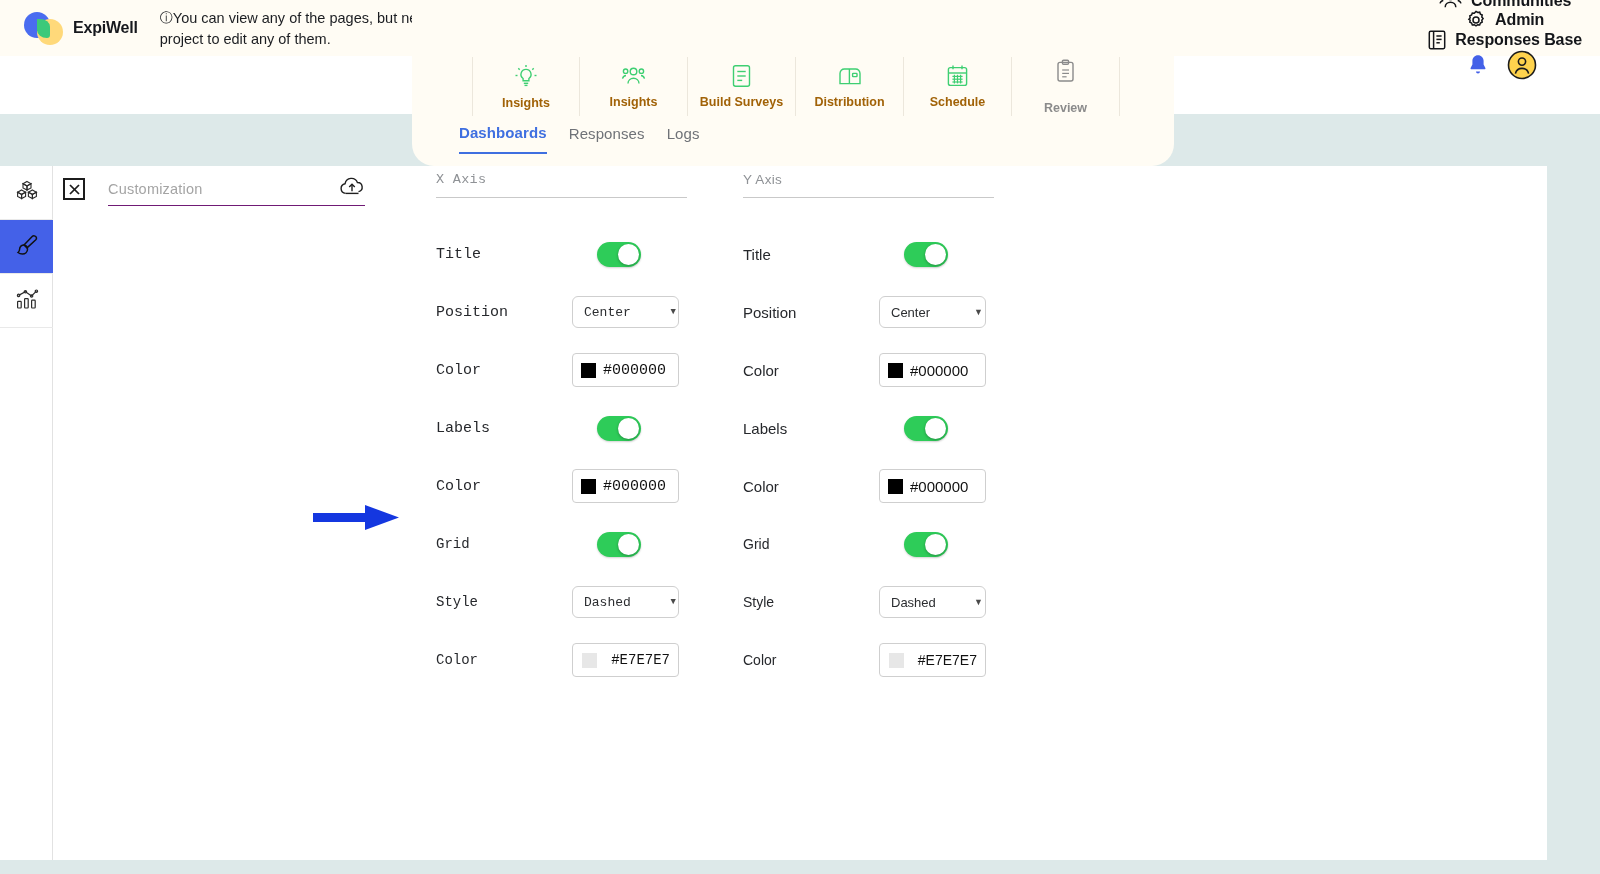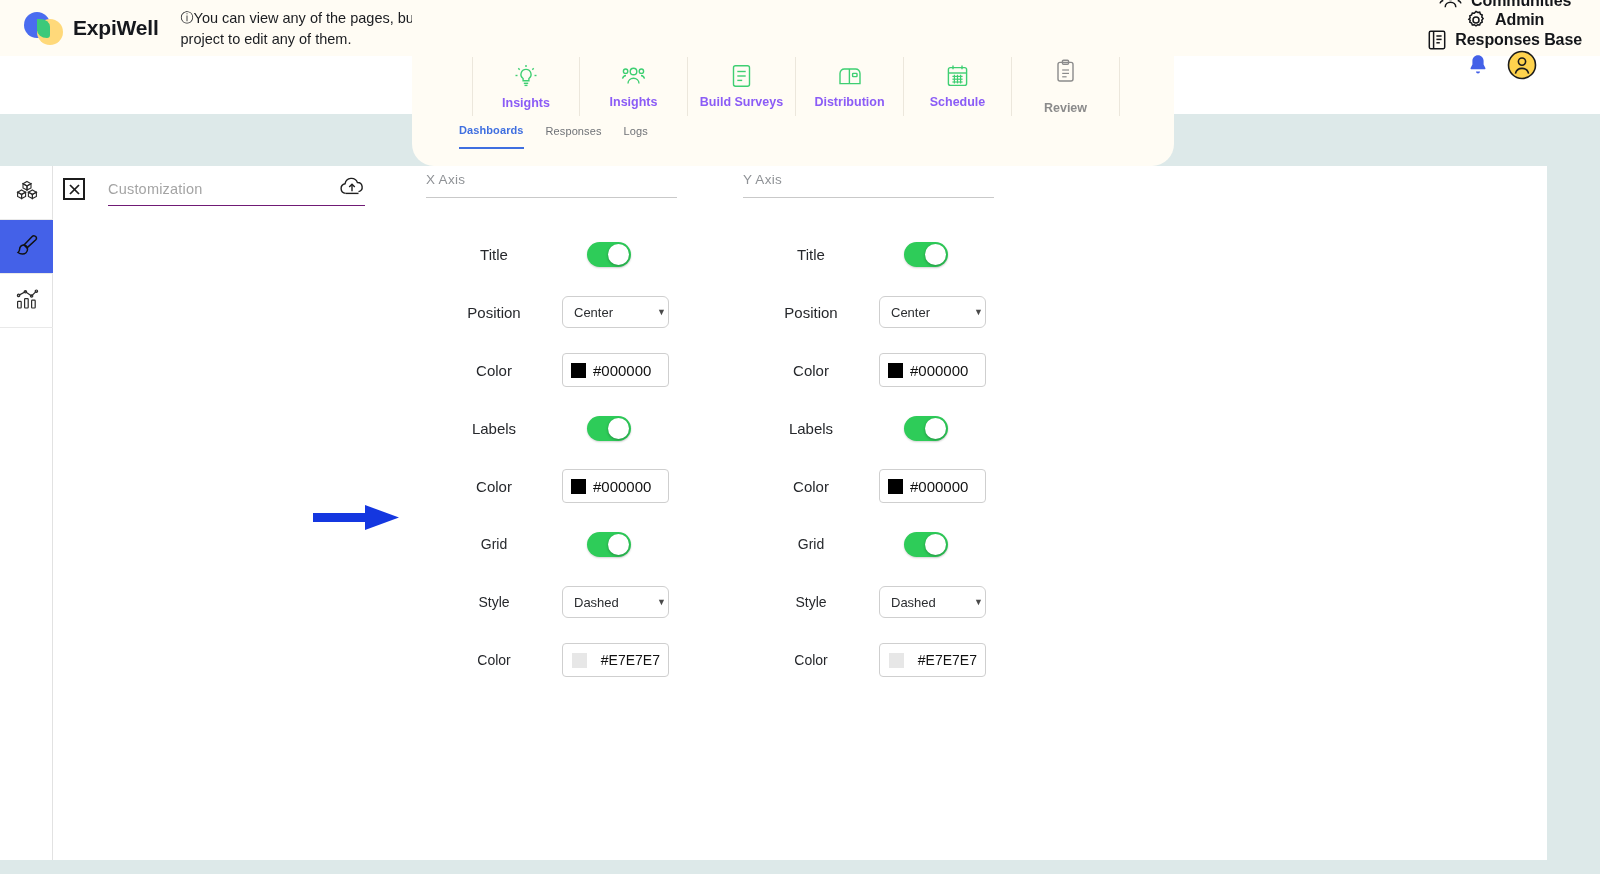--- a/index.html
+++ b/index.html
@@ -29,21 +29,21 @@
   }
   .logo-wrap { display: flex; align-items: center; margin-left: 24px; }
   .logo-mark { position: relative; width: 42px; height: 36px; }
   .logo-mark .c1 { position: absolute; left: 0; top: 2px; width: 26px; height: 26px;
       border-radius: 50%; background: #4a6cf0; }
   .logo-mark .c2 { position: absolute; left: 13px; top: 9px; width: 26px; height: 26px;
       border-radius: 50%; background: #ffd97a; }
   .logo-mark .c3 { position: absolute; left: 13px; top: 9px; width: 13px; height: 19px;
       background: #3cc97a; border-top-right-radius: 13px 10px;
       border-bottom-left-radius: 13px 10px; border-bottom-right-radius: 4px; }
-  .logo-text { font-size: 21px; font-weight: bold; color: #16181d; margin-left: 7px;
+  .logo-text { font-size: 16px; font-weight: bold; color: #16181d; margin-left: 7px;
       letter-spacing: -0.2px; }
 
   .header-notice {
     margin-left: 22px; width: 400px; font-size: 14.5px; line-height: 21px;
     color: #1b1d21;
   }
   .header-notice .i-glyph { font-size: 13px; vertical-align: 1px; }
 
   .header-nav { margin-left: auto; display: flex; align-items: center; gap: 0; flex-direction: column; }
   .hnav-item {
@@ -63,28 +63,28 @@
   .subnav-row {
     position: absolute; left: 472px; top: 57px; height: 59px;
     display: flex; align-items: center;
   }
   .subnav-item {
     width: 108px; height: 59px; display: flex; flex-direction: column;
     align-items: center; justify-content: center; gap: 3px;
     border-right: 1px solid #ece7dc; cursor: pointer;
   }
   .subnav-item:first-child { border-left: 1px solid #ece7dc; }
-  .subnav-item .lbl { font-size: 12.5px; font-weight: bold; color: #8b5cf6; }
+  .subnav-item .lbl { font-size: 12.5px; font-weight: bold; color: #a16207; }
   .subnav-item.muted .lbl { color: #8b8b8b; margin-top: 11px; }
 
   .tabs-row {
     position: absolute; left: 459px; top: 124px; display: flex; align-items: center; gap: 22px;
   }
   .tab {
-    font-size: 11px; color: #6f7277; padding-bottom: 11px; cursor: pointer;
+    font-size: 15px; color: #6f7277; padding-bottom: 11px; cursor: pointer;
     letter-spacing: 0.1px;
   }
   .tab.active { color: #3f6fe0; font-weight: bold; border-bottom: 2.5px solid #3f6fe0; }
 
   
   .rail {
     position: absolute; left: 0; top: 166px; width: 53px; height: 694px;
     background: #ffffff; border-right: 1px solid #e2e2e2;
   }
   .rail-item {
@@ -101,29 +101,29 @@
     display: flex; align-items: center; justify-content: center; cursor: pointer;
   }
   .cust-field {
     margin-left: 23px; width: 257px; border-bottom: 1px solid #701a75;
     height: 34px; display: flex; align-items: center; justify-content: space-between;
   }
   .cust-label { font-size: 14.5px; color: #a4a4a4; letter-spacing: 0.2px; }
 
   
   .axis-col { position: absolute; top: 172px; }
-  .axis-col.x { left: 426px; width: 251px; }
+  .axis-col.x { left: 436px; width: 251px; font-family: Liberation Mono, monospace; }
   .axis-col.y { left: 743px; width: 251px; }
   .axis-title {
     font-size: 13.5px; color: #8f9296; padding-bottom: 10px;
     border-bottom: 1px solid #c9c9c9; letter-spacing: 0.3px;
   }
   .axis-body { padding-top: 27px; }
 
-  .row { display: flex; align-items: center; height: 58px; text-align: center; }
+  .row { display: flex; align-items: center; height: 58px; }
   .row .rlabel { width: 136px; font-size: 15px; color: #26282c; }
   .row.small .rlabel { font-size: 14px; }
   .row .rctl { flex: 1; display: flex; align-items: center; }
   .row.toggle-row .rctl { justify-content: center; padding-right: 22px; }
 
   .switch {
     width: 44px; height: 25px; border-radius: 13px; background: #2ecc59;
     position: relative; cursor: pointer; box-shadow: 0 1px 2px rgba(0,0,0,0.18);
   }
   .switch .knob {

